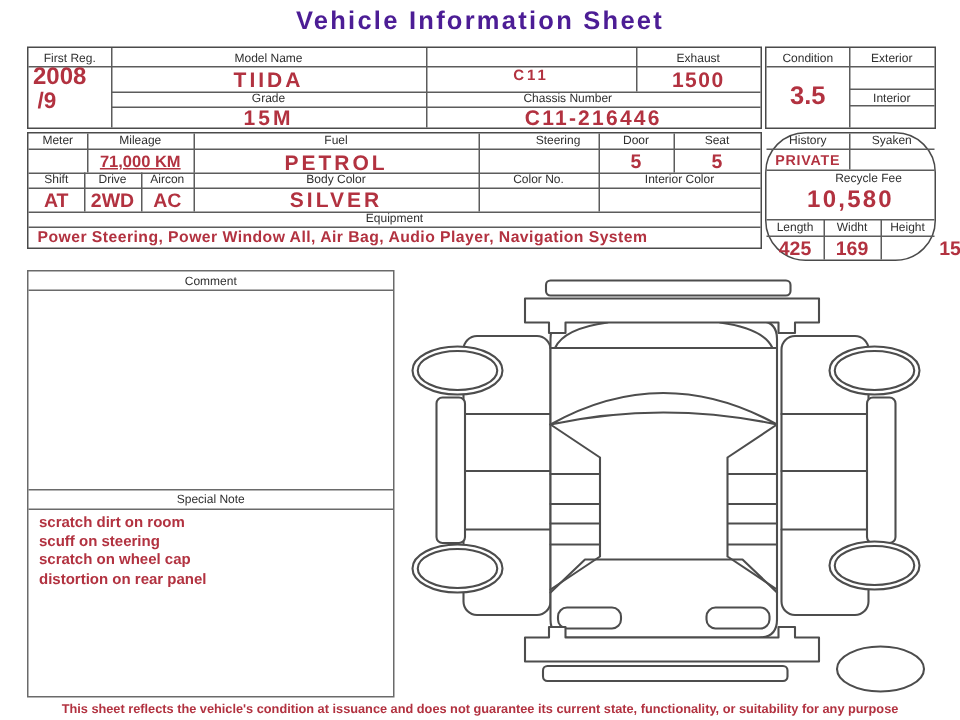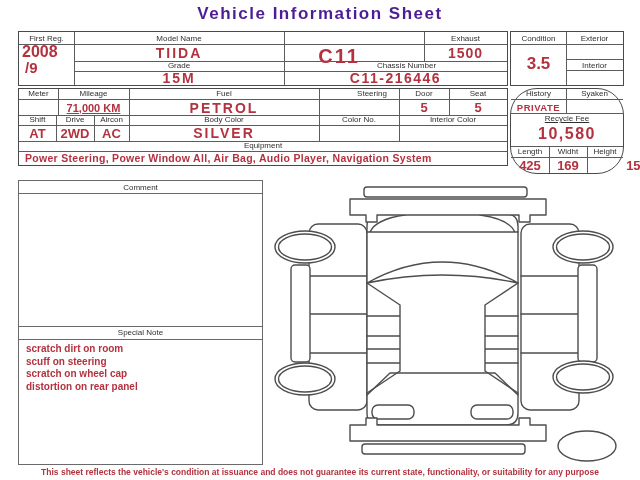--- a/index.html
+++ b/index.html
@@ -36,29 +36,29 @@
     <div class="hl" style="left:55px;top:29px;width:433px;"></div>
     <div class="hl" style="left:55px;top:39px;width:433px;"></div>
 
     <div class="lbl" style="left:0;top:1px;width:55px;">First Reg.</div>
     <div class="val" style="left:3px;top:11px;width:52px;font-size:16px;text-align:left;">2008</div>
     <div class="val" style="left:6px;top:27px;width:49px;font-size:15px;text-align:left;">/9</div>
 
     <div class="lbl" style="left:55px;top:1px;width:210px;">Model Name</div>
     <div class="val" style="left:55px;top:13px;width:210px;font-size:14px;letter-spacing:2px;">TIIDA</div>
 
-    <div class="val" style="left:250px;top:13px;width:140px;font-size:20px;letter-spacing:2px;">C11</div>
+    <div class="val" style="left:265px;top:13px;width:140px;font-size:10px;letter-spacing:2px;">C11</div>
 
     <div class="lbl" style="left:405px;top:1px;width:83px;">Exhaust</div>
     <div class="val" style="left:405px;top:13px;width:83px;font-size:14px;letter-spacing:1px;">1500</div>
 
     <div class="lbl" style="left:55px;top:29px;width:210px;line-height:10px;">Grade</div>
     <div class="val" style="left:55px;top:38px;width:210px;font-size:14px;letter-spacing:2px;">15M</div>
 
-    <div class="lbl" style="left:276px;top:29px;width:223px;line-height:10px;">Chassis Number</div>
+    <div class="lbl" style="left:248px;top:29px;width:223px;line-height:10px;">Chassis Number</div>
     <div class="val" style="left:265px;top:38px;width:223px;font-size:14px;letter-spacing:1.5px;">C11-216446</div>
   </div>
 
   <div class="frame" style="left:510px;top:31px;width:114px;height:55px;">
     <div class="vl" style="left:55px;top:0;height:53px;"></div>
     <div class="hl" style="left:0;top:12px;width:112px;"></div>
     <div class="hl" style="left:55px;top:27px;width:57px;"></div>
     <div class="hl" style="left:55px;top:38px;width:57px;"></div>
 
     <div class="lbl" style="left:0;top:1px;width:55px;">Condition</div>
@@ -124,21 +124,21 @@
     <div class="hl" style="left:0;top:57px;width:112px;"></div>
     <div class="hl" style="left:0;top:68px;width:112px;"></div>
     <div class="vl" style="left:38px;top:57px;height:27px;"></div>
     <div class="vl" style="left:76px;top:57px;height:27px;"></div>
 
     <div class="lbl" style="left:0;top:0;width:55px;line-height:10px;">History</div>
     <div class="lbl" style="left:55px;top:0;width:57px;line-height:10px;">Syaken</div>
     <div class="val" style="left:0;top:13px;width:55px;font-size:9.5px;letter-spacing:0.5px;">PRIVATE</div>
     <div class="val" style="left:55px;top:13px;width:57px;font-size:9.5px;"></div>
 
-    <div class="lbl" style="left:0;top:25px;width:112px;line-height:10px;text-decoration:underline;">Recycle Fee</div>
+    <div class="lbl" style="left:12px;top:25px;width:112px;line-height:10px;">Recycle Fee</div>
     <div class="val" style="left:0;top:36px;width:112px;font-size:16px;letter-spacing:1.5px;">10,580</div>
 
     <div class="lbl" style="left:0;top:58px;width:38px;line-height:10px;">Length</div>
     <div class="lbl" style="left:38px;top:58px;width:38px;line-height:10px;">Widht</div>
     <div class="lbl" style="left:76px;top:58px;width:36px;line-height:10px;">Height</div>
     <div class="val" style="left:0;top:69px;width:38px;font-size:13px;">425</div>
     <div class="val" style="left:38px;top:69px;width:38px;font-size:13px;">169</div>
     <div class="val" style="left:76px;top:69px;width:36px;font-size:13px;padding-left:32px;">153</div>
   </div>
 

